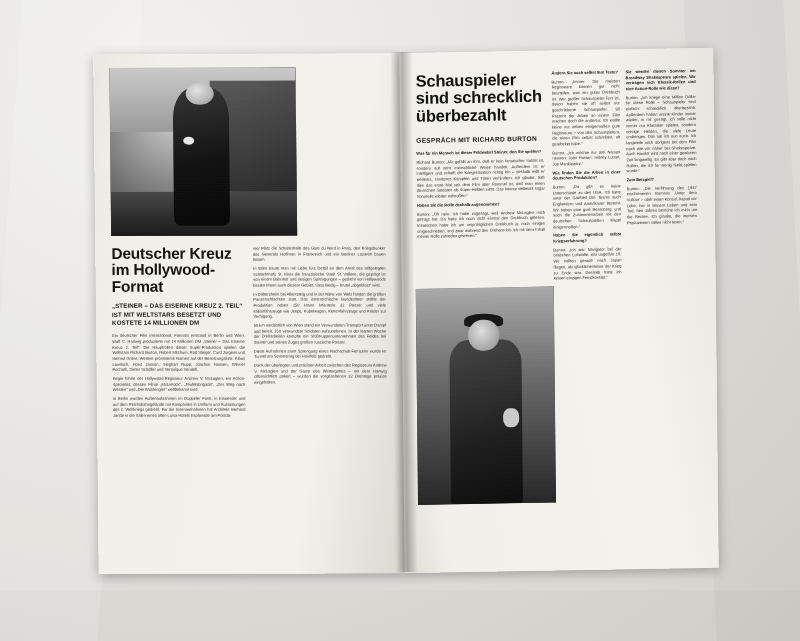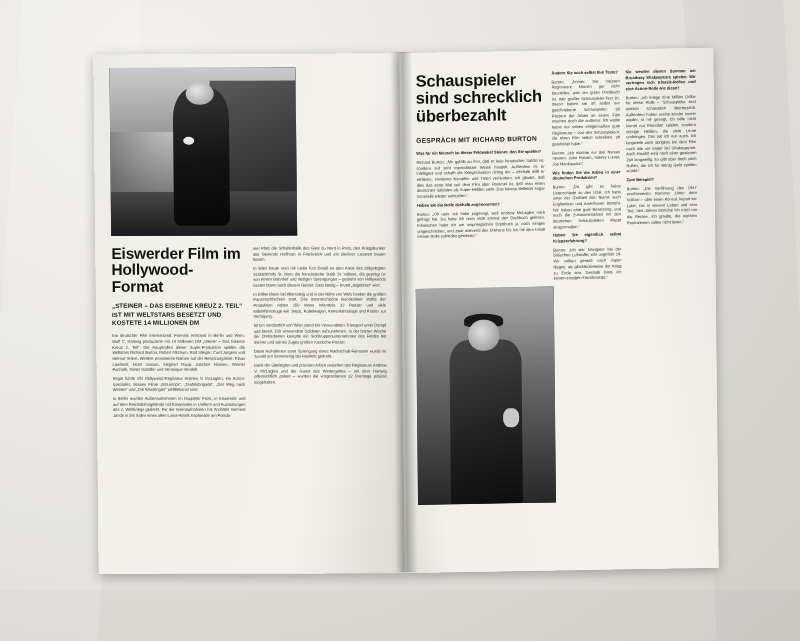--- a/index.html
+++ b/index.html
@@ -140,21 +140,21 @@
           <div class="ground"></div>
           <div class="figure"></div>
           <div class="head"></div>
           <div class="badge"></div>
           <div class="grain"></div>
         </div>
 
         <div style="position:absolute;left:16px;top:192px;width:274px;">
           <div class="cols2">
             <div>
-              <h1 class="headline" id="left-headline">Eiswerder Film im Hollywood-Format</h1>
+              <h1 class="headline" id="left-headline">Deutscher Kreuz im Hollywood-Format</h1>
               <p class="kicker">„STEINER – DAS EISERNE KREUZ 2. TEIL“ IST MIT WELTSTARS BESETZT UND KOSTETE 14 MILLIONEN DM</p>
               <div class="col-text">
                 <p>Ein deutscher Film international: Formats entstand in Berlin und Wien. Wolf C. Hartwig produzierte mit 14 Millionen DM „Steiner – Das Eiserne Kreuz 2. Teil“. Die Hauptrollen dieser Super-Produktion spielen die Weltstars Richard Burton, Robert Mitchum, Rod Steiger, Curd Jürgens und Helmut Griem. Weitere prominente Namen auf der Besetzungsliste: Klaus Löwitsch, Horst Janson, Sieghart Rupp, Joachim Hansen, Werner Pochath, Dieter Schöller und Veronique Vendell.</p>
                 <p>Regie führte der Hollywood-Regisseur Andrew V. McLaglen, ein Action-Spezialist, dessen Filme „McLintock“, „Teufelsbrigade“, „Der Weg nach Westen“ und „Die Wüstengier“ weltbekannt sind.</p>
                 <p>In Berlin wurden Außenaufnahmen im Düppeler Forst, in Eiswerder und auf dem Reichsbahngelände mit Kompanien in Uniform und Ausrüstungen des 2. Weltkriegs gedreht. Für die Innenaufnahmen hat Architekt Gerhard Jande in die Salen eines alten Luisa-Hotels Esplanade am Potsda-</p>
               </div>
             </div>
             <div>
               <div class="col-text">
                 <p>mer Platz die Schalterhalle des Gare du Nord in Paris, den Kriegsbunker des Generals Hoffman in Frankreich und ein Berliner Lazarett bauen lassen.</p>

